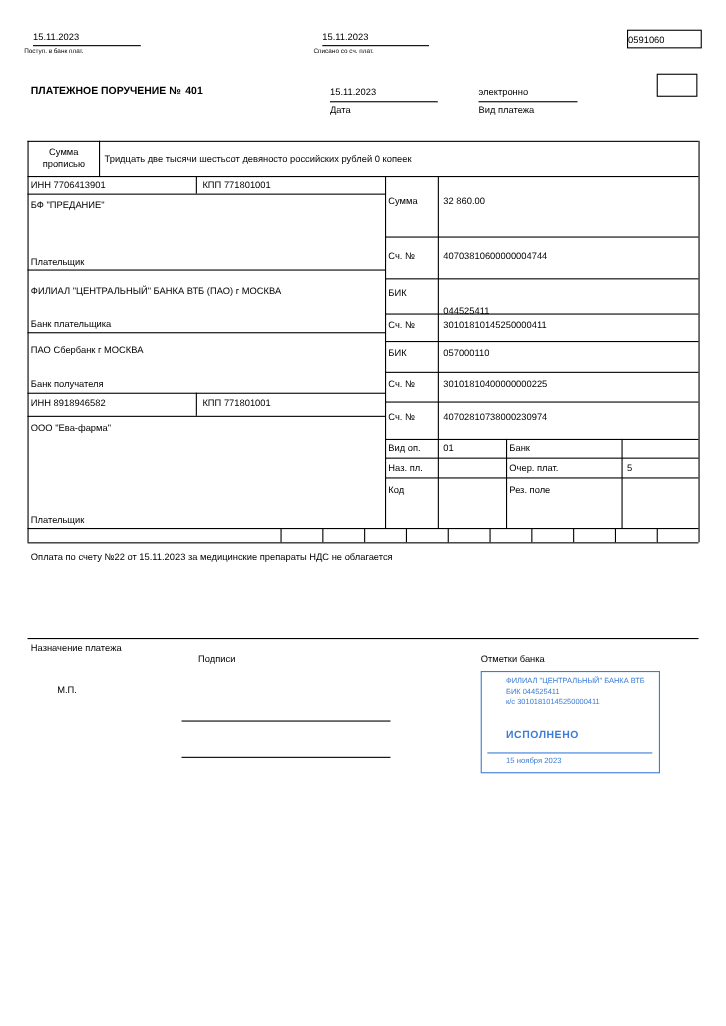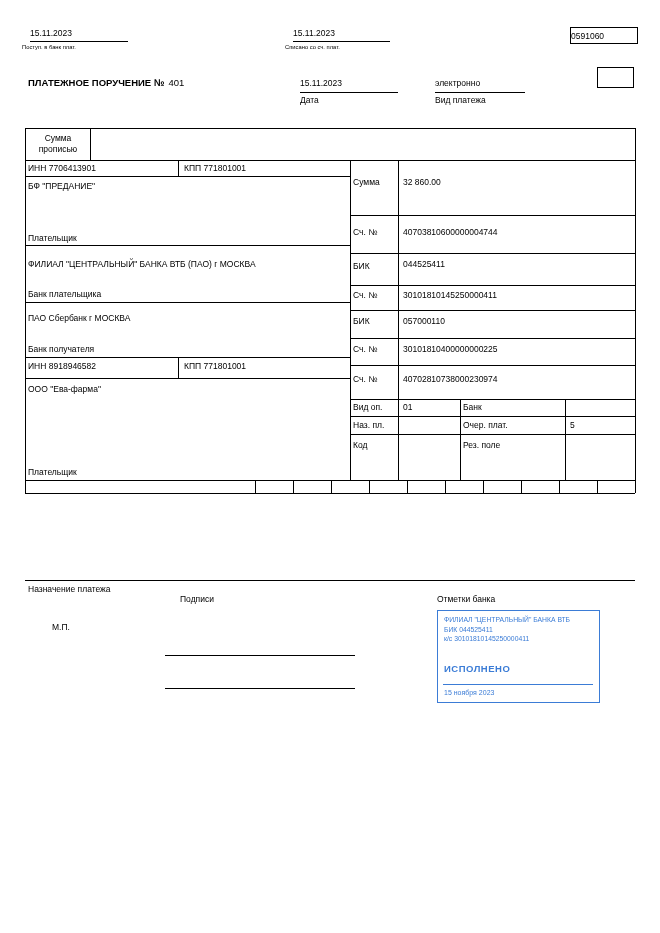--- a/index.html
+++ b/index.html
@@ -7,24 +7,24 @@
   body { font-family:"Liberation Sans","DejaVu Sans",sans-serif; color:#000; }
   .page { position:relative; width:660px; height:933px; background:#fff; overflow:hidden; }
   .t { position:absolute; font-size:8.5px; line-height:1.2; white-space:nowrap; }
   .tc { text-align:left; }
   .ts { font-size:5.8px; }
   .tb { font-weight:bold; }
   .wrap { white-space:normal;text-align:center; }
   .lh { position:absolute; height:1px; background:#000; }
   .lv { position:absolute; width:1px; background:#000; }
   .box { position:absolute; border:1px solid #000; }
-  .title-num { font-weight:normal; margin-left:4px; }
+  .title-num { font-weight:bold; margin-left:4px; }
   .stamp { position:absolute; left:437px; top:610px; width:163px; height:93px;
            border:1.5px solid var(--stamp,#3b7cd6); color:var(--stamp,#3b7cd6); }
-  .stamp .st { position:absolute; font-size:6.8px; white-space:nowrap; }
+  .stamp .st { position:absolute; font-size:6.8px; white-space:nowrap;margin-left:16px; }
   .stamp .st-status { font-size:9.5px; font-weight:bold; letter-spacing:0.5px; }
   .stamp .st-line { position:absolute; height:1px; background:var(--stamp,#3b7cd6); }
 </style>
 </head>
 <body>
 
 <div class="page">
 
   <div class="t tc" style="left:30px;top:28px;width:98px">15.11.2023</div>
   <i class="lh" style="left:30px;top:41px;width:98px"></i>
@@ -83,34 +83,35 @@
   <i class="lv" style="left:331px;top:480px;height:13px"></i>
   <i class="lv" style="left:369px;top:480px;height:13px"></i>
   <i class="lv" style="left:407px;top:480px;height:13px"></i>
   <i class="lv" style="left:445px;top:480px;height:13px"></i>
   <i class="lv" style="left:483px;top:480px;height:13px"></i>
   <i class="lv" style="left:521px;top:480px;height:13px"></i>
   <i class="lv" style="left:559px;top:480px;height:13px"></i>
   <i class="lv" style="left:597px;top:480px;height:13px"></i>
 
   <div class="t wrap" style="left:29px;top:133px;width:58px;line-height:1.3">Сумма прописью</div>
+  <div class="t" style="left:95px;top:139px">Тридцать две тысячи шестьсот девяносто российских рублей 0 копеек</div>
 
   <div class="t" style="left:28px;top:163px">ИНН 7706413901</div>
   <div class="t" style="left:184px;top:163px">КПП 771801001</div>
   <div class="t" style="left:28px;top:181px">БФ "ПРЕДАНИЕ"</div>
   <div class="t" style="left:28px;top:233px">Плательщик</div>
   <div class="t" style="left:353px;top:177px">Сумма</div>
   <div class="t" style="left:403px;top:177px">32 860.00</div>
   <div class="t" style="left:353px;top:227px">Сч. №</div>
   <div class="t" style="left:403px;top:227px">40703810600000004744</div>
 
   <div class="t" style="left:28px;top:259px">ФИЛИАЛ "ЦЕНТРАЛЬНЫЙ" БАНКА ВТБ (ПАО) г МОСКВА</div>
   <div class="t" style="left:28px;top:289px">Банк плательщика</div>
   <div class="t" style="left:353px;top:261px">БИК</div>
-  <div class="t" style="left:403px;top:259px">044525411</div>
+  <div class="t" style="left:403px;top:277px">044525411</div>
   <div class="t" style="left:353px;top:290px">Сч. №</div>
   <div class="t" style="left:403px;top:290px">30101810145250000411</div>
 
   <div class="t" style="left:28px;top:313px">ПАО Сбербанк г МОСКВА</div>
   <div class="t" style="left:28px;top:344px">Банк получателя</div>
   <div class="t" style="left:353px;top:316px">БИК</div>
   <div class="t" style="left:403px;top:316px">057000110</div>
   <div class="t" style="left:353px;top:344px">Сч. №</div>
   <div class="t" style="left:403px;top:344px">30101810400000000225</div>
 
@@ -123,20 +124,21 @@
 
   <div class="t" style="left:353px;top:402px">Вид оп.</div>
   <div class="t" style="left:403px;top:402px">01</div>
   <div class="t" style="left:463px;top:402px">Банк</div>
   <div class="t" style="left:353px;top:420px">Наз. пл.</div>
   <div class="t" style="left:463px;top:420px">Очер. плат.</div>
   <div class="t" style="left:570px;top:420px">5</div>
   <div class="t" style="left:353px;top:440px">Код</div>
   <div class="t" style="left:463px;top:440px">Рез. поле</div>
 
+  <div class="t" style="left:28px;top:501px">Оплата по счету №22 от 15.11.2023 за медицинские препараты НДС не облагается</div>
   <i class="lh" style="left:25px;top:580px;width:610px"></i>
   <div class="t" style="left:28px;top:584px">Назначение платежа</div>
 
   <div class="t tc" style="left:180px;top:594px;width:170px">Подписи</div>
   <div class="t tc" style="left:437px;top:594px;width:163px">Отметки банка</div>
   <div class="t" style="left:52px;top:622px">М.П.</div>
   <i class="lh" style="left:165px;top:655px;width:190px"></i>
   <i class="lh" style="left:165px;top:688px;width:190px"></i>
 
   <div class="stamp" style="--stamp: #3b7cd6;">

